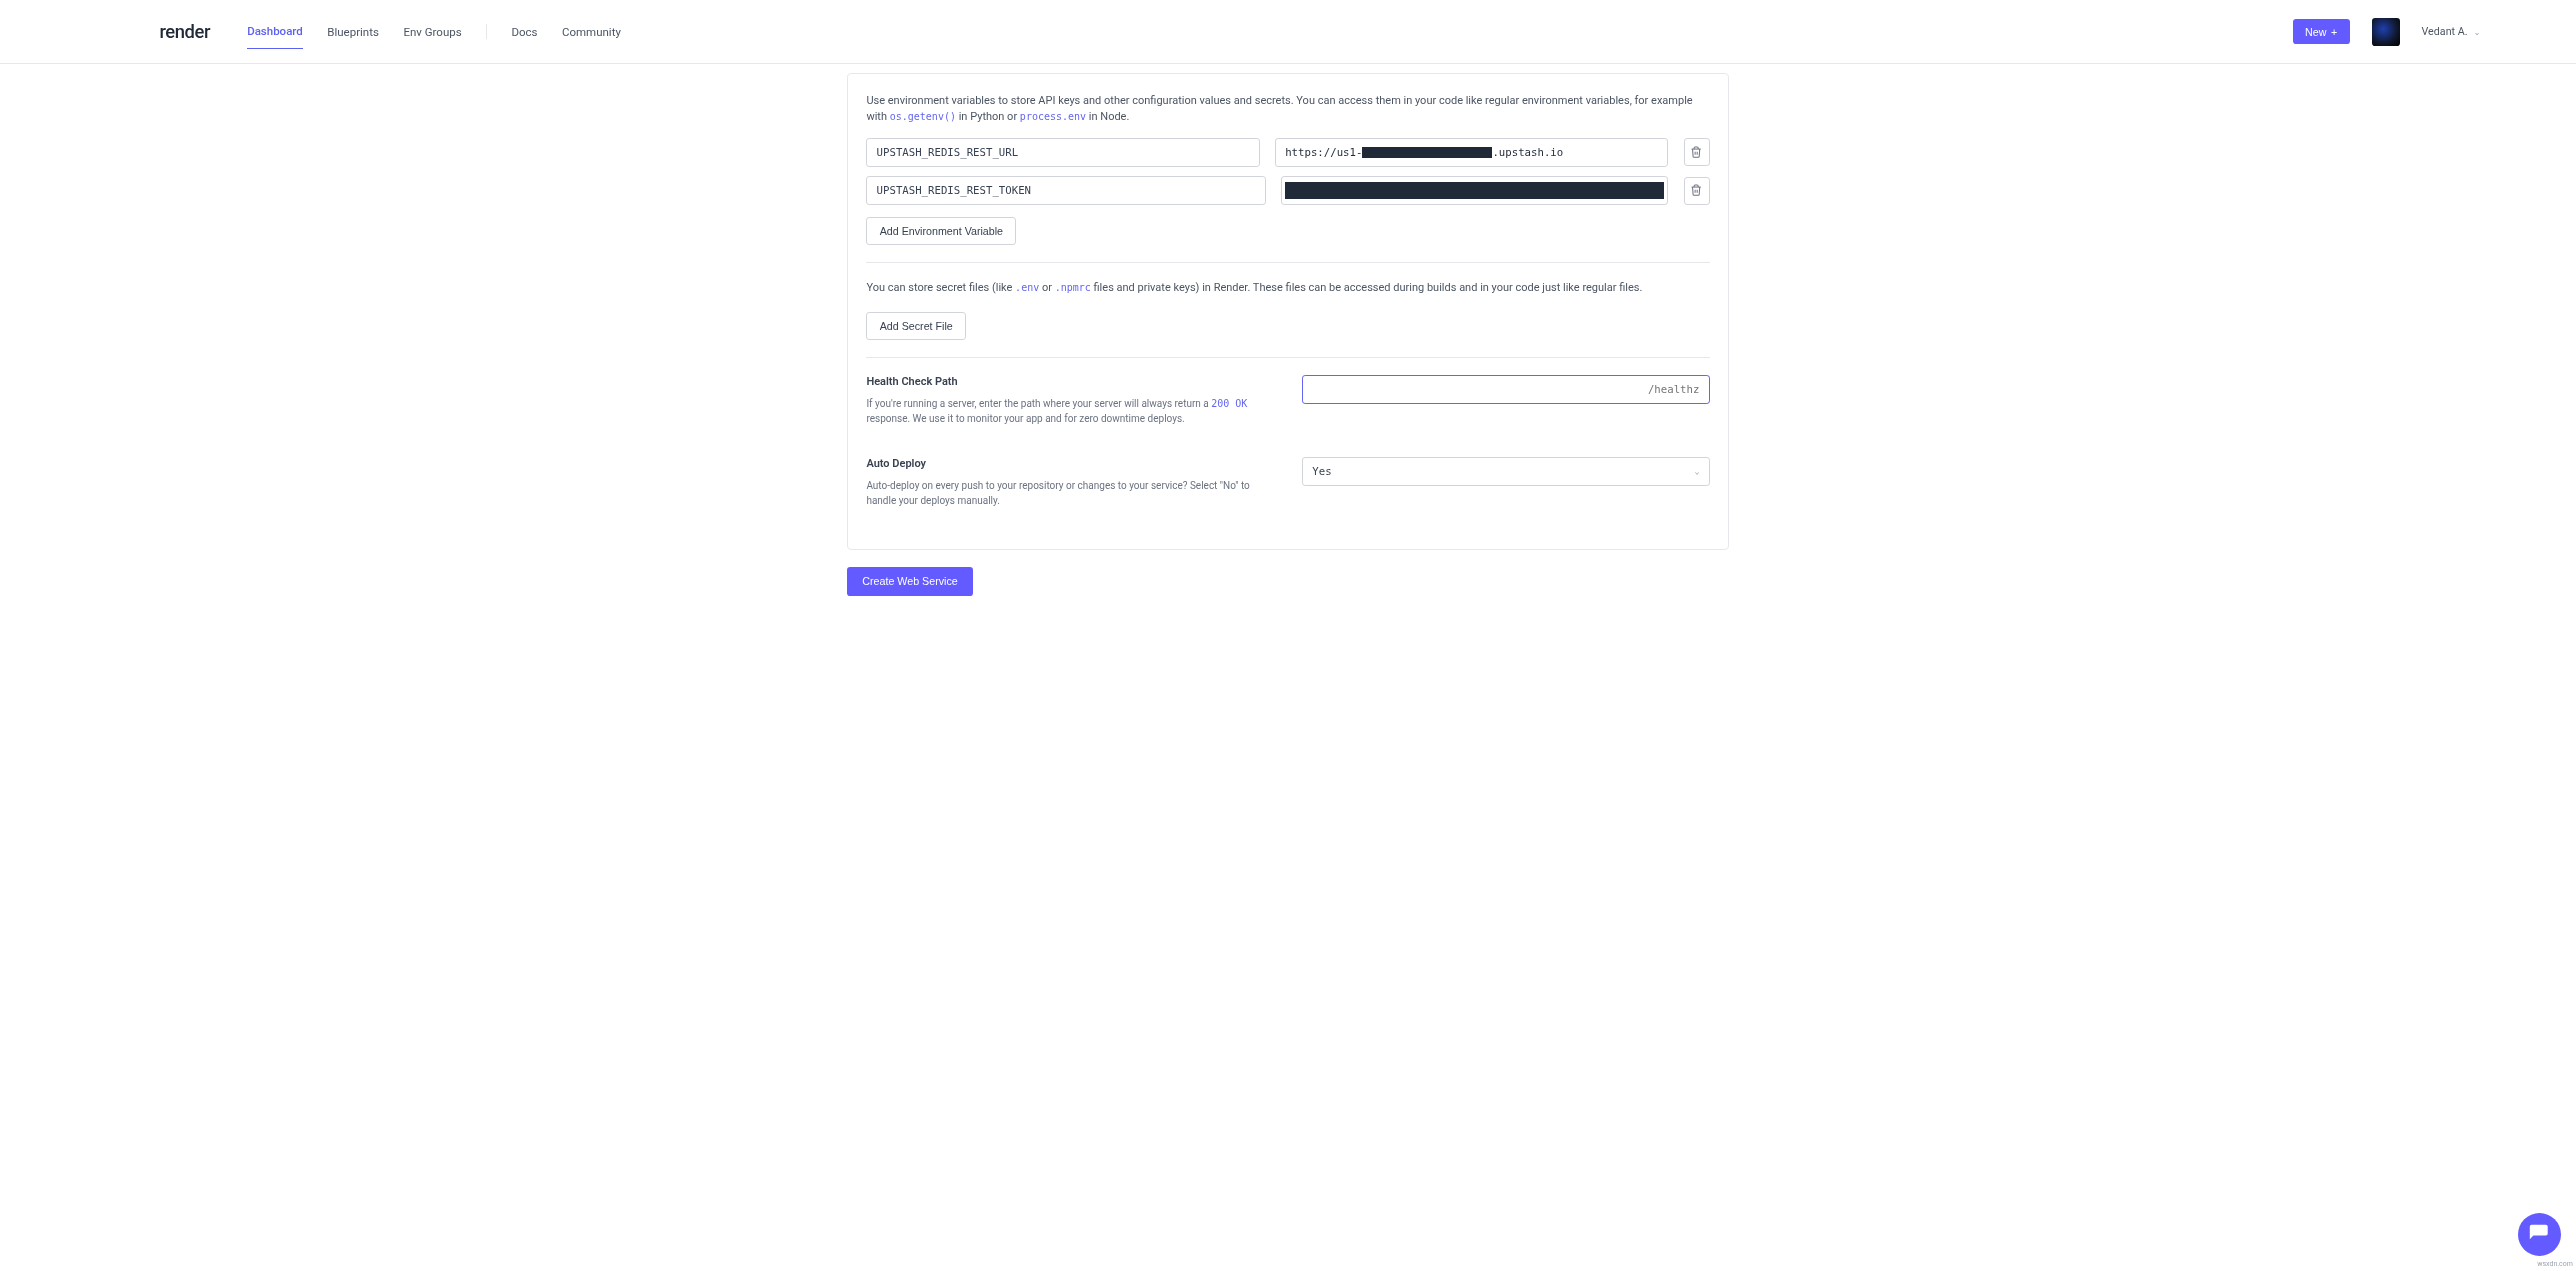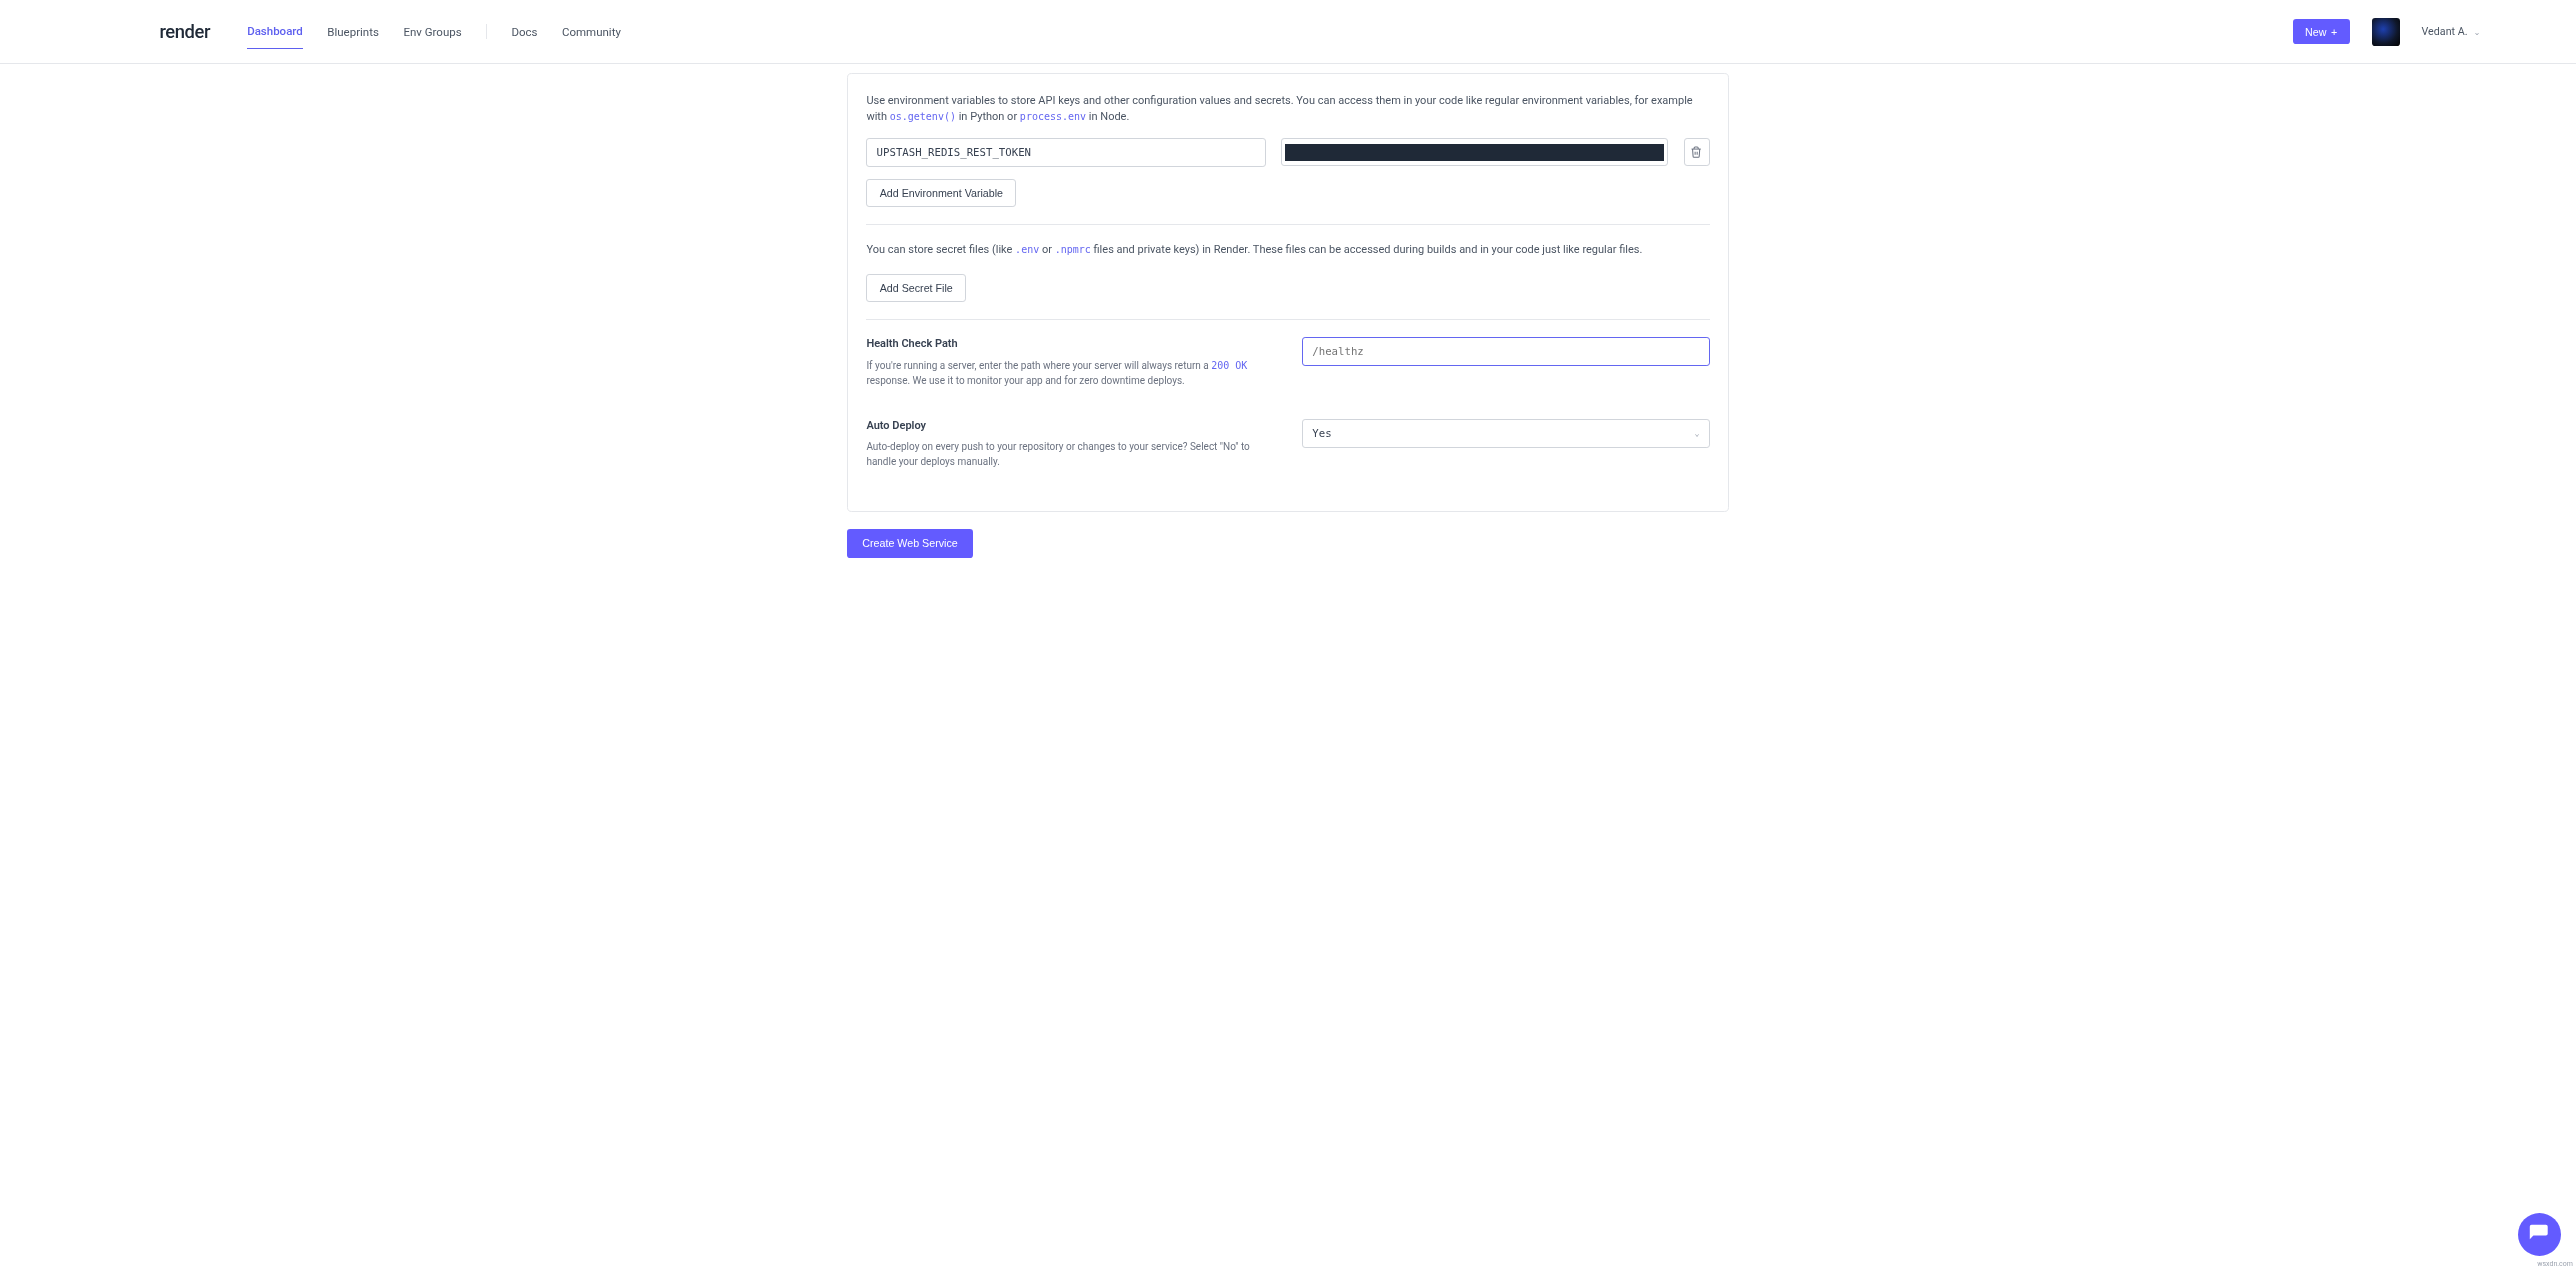--- a/index.html
+++ b/index.html
@@ -193,20 +193,21 @@
     }
     .full-input {
       width: 100%;
       border: 0.8px solid #6366f1;
       border-radius: 3.1px;
       padding: 7px 9.2px;
       font-family: ui-monospace, SFMono-Regular, Menlo, Consolas, monospace;
       font-size: 10.7px;
       color: #374151;
       outline: none;
+      text-align: right;
     }
     .select-wrapper {
       width: 100%;
       border: 0.8px solid #d1d5db;
       border-radius: 3.1px;
       padding: 7px 9.2px;
       font-family: ui-monospace, SFMono-Regular, Menlo, Consolas, monospace;
       font-size: 10.7px;
       color: #374151;
       display: flex;
@@ -273,36 +274,52 @@
   </div>
 </header>
 
 <div class="container">
   <div class="card">
 
     <p class="section-text">
       <span>Use environment variables to store API keys and other configuration values and secrets. You can access them in your code like regular environment variables, for example with </span><span class="code-inline">os.getenv()</span><span> in Python or </span><span class="code-inline">process.env</span><span> in Node.</span>
     </p>
 
-
     <div class="env-row">
-      <input class="env-input" value="UPSTASH_REDIS_REST_TOKEN" style="">
-      <div class="redaction-wrapper" style="padding:4.6px 3.1px">
-        <div class="redacted-full"></div>
+      <input class="env-input" value="UPSTASH_REDIS_REST_URL" style="">
+      <div class="redaction-wrapper">
+        <span>https://us1-</span>
+          <span class="redacted-bar" style="width:130px"></span>
+          <span>.upstash.io</span>
       </div>
       <button class="trash-btn">
         <svg width="12.3" height="12.3" viewBox="0 0 24 24" fill="none" stroke="currentColor" stroke-width="2">
             <polyline points="3 6 5 6 21 6"></polyline>
             <path d="M19 6l-1 14a2 2 0 0 1-2 2H8a2 2 0 0 1-2-2L5 6"></path>
             <path d="M10 11v6M14 11v6"></path>
             <path d="M8 6V4a2 2 0 0 1 2-2h4a2 2 0 0 1 2 2v2"></path>
           </svg>
       </button>
     </div>
 
+    <div class="env-row">
+      <input class="env-input" value="UPSTASH_REDIS_REST_TOKEN" style="">
+      <div class="redaction-wrapper" style="padding:4.6px 3.1px">
+        <div class="redacted-full"></div>
+      </div>
+      <button class="trash-btn">
+        <svg width="12.3" height="12.3" viewBox="0 0 24 24" fill="none" stroke="currentColor" stroke-width="2">
+            <polyline points="3 6 5 6 21 6"></polyline>
+            <path d="M19 6l-1 14a2 2 0 0 1-2 2H8a2 2 0 0 1-2-2L5 6"></path>
+            <path d="M10 11v6M14 11v6"></path>
+            <path d="M8 6V4a2 2 0 0 1 2-2h4a2 2 0 0 1 2 2v2"></path>
+          </svg>
+      </button>
+    </div>
+
     <button class="secondary-btn">Add Environment Variable</button>
 
     <hr class="divider">
 
     <p class="section-text">
       <span>You can store secret files (like </span><span class="code-inline">.env</span><span> or </span><span class="code-inline">.npmrc</span><span> files and private keys) in Render. These files can be accessed during builds and in your code just like regular files.</span>
     </p>
 
     <button class="secondary-btn">Add Secret File</button>
 

